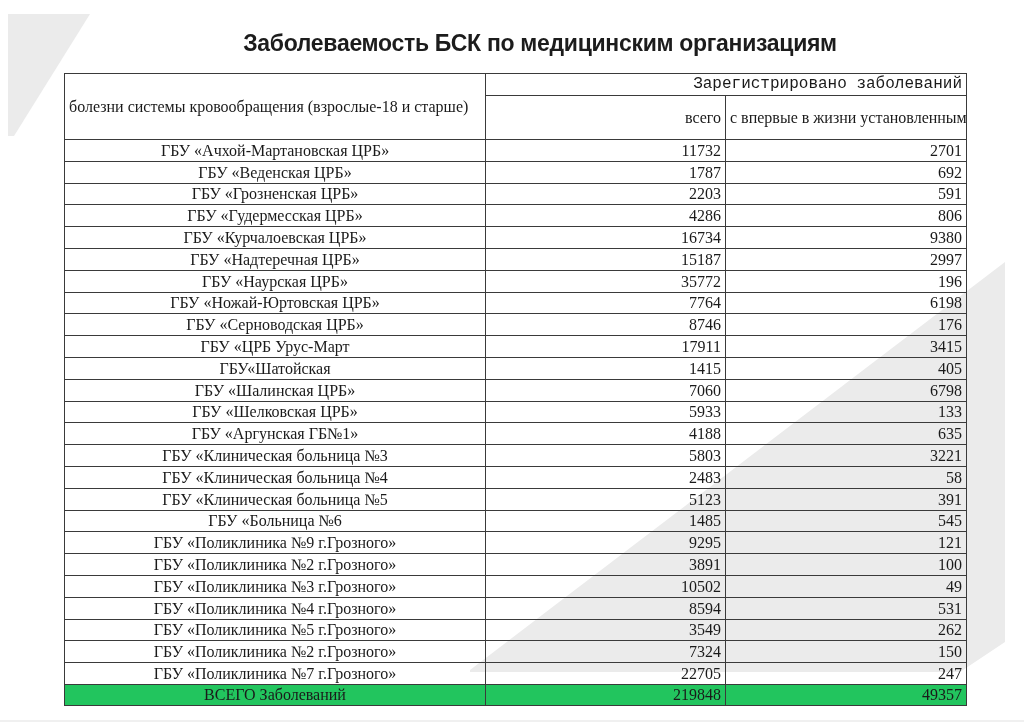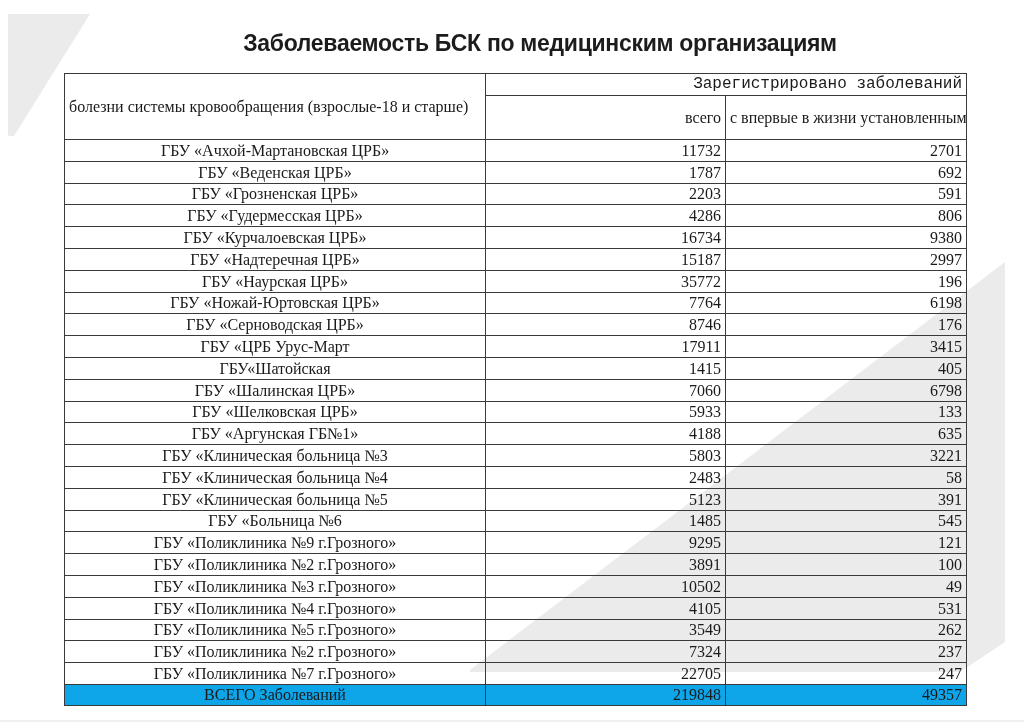--- a/index.html
+++ b/index.html
@@ -26,21 +26,21 @@
     }
     col.c1 { width: 421px; }
     col.c2 { width: 240px; }
     col.c3 { width: 241px; }
     th.h-main { text-align: left; white-space: normal; line-height: 22px; padding: 0 18px; }
     th.h-reg { height: 21px; text-align: right; font-family: Liberation Mono, monospace; }
     th.h-sub { height: 43px; text-align: right; white-space: normal; line-height: 21px; }
     td { height: 20.8px; }
     td.name { text-align: center; }
     td.num { text-align: right; padding-right: 3px; }
-    tr.total td { background: #0ea5e9; height: 20px; }
+    tr.total td { background: #22c55e; height: 20px; }
     tr.total td.num { }
   </style>
 </head>
 <body>
 
 <svg class="bg-shape" viewBox="0 0 1024 724">
   <polygon points="8,14 90,14 14,136 8,136" fill="#ebebeb"></polygon>
   <polygon points="1005,262 1005,642 960,672 470,672 470,670" fill="#ebebeb"></polygon>
   <line x1="0" y1="721" x2="1024" y2="721" stroke="#f0f0f0" stroke-width="2"></line>
 </svg>
@@ -164,32 +164,32 @@
         <td class="num">3891</td>
         <td class="num">100</td>
       </tr>
       <tr>
         <td class="name">ГБУ «Поликлиника №3 г.Грозного»</td>
         <td class="num">10502</td>
         <td class="num">49</td>
       </tr>
       <tr>
         <td class="name">ГБУ «Поликлиника №4 г.Грозного»</td>
-        <td class="num">4105</td>
+        <td class="num">8594</td>
         <td class="num">531</td>
       </tr>
       <tr>
         <td class="name">ГБУ «Поликлиника №5 г.Грозного»</td>
         <td class="num">3549</td>
         <td class="num">262</td>
       </tr>
       <tr>
         <td class="name">ГБУ «Поликлиника №2 г.Грозного»</td>
         <td class="num">7324</td>
-        <td class="num">237</td>
+        <td class="num">150</td>
       </tr>
       <tr>
         <td class="name">ГБУ «Поликлиника №7 г.Грозного»</td>
         <td class="num">22705</td>
         <td class="num">247</td>
       </tr>
     </tbody>
   <tfoot>
     <tr class="total">
       <td class="name">ВСЕГО Заболеваний</td>

